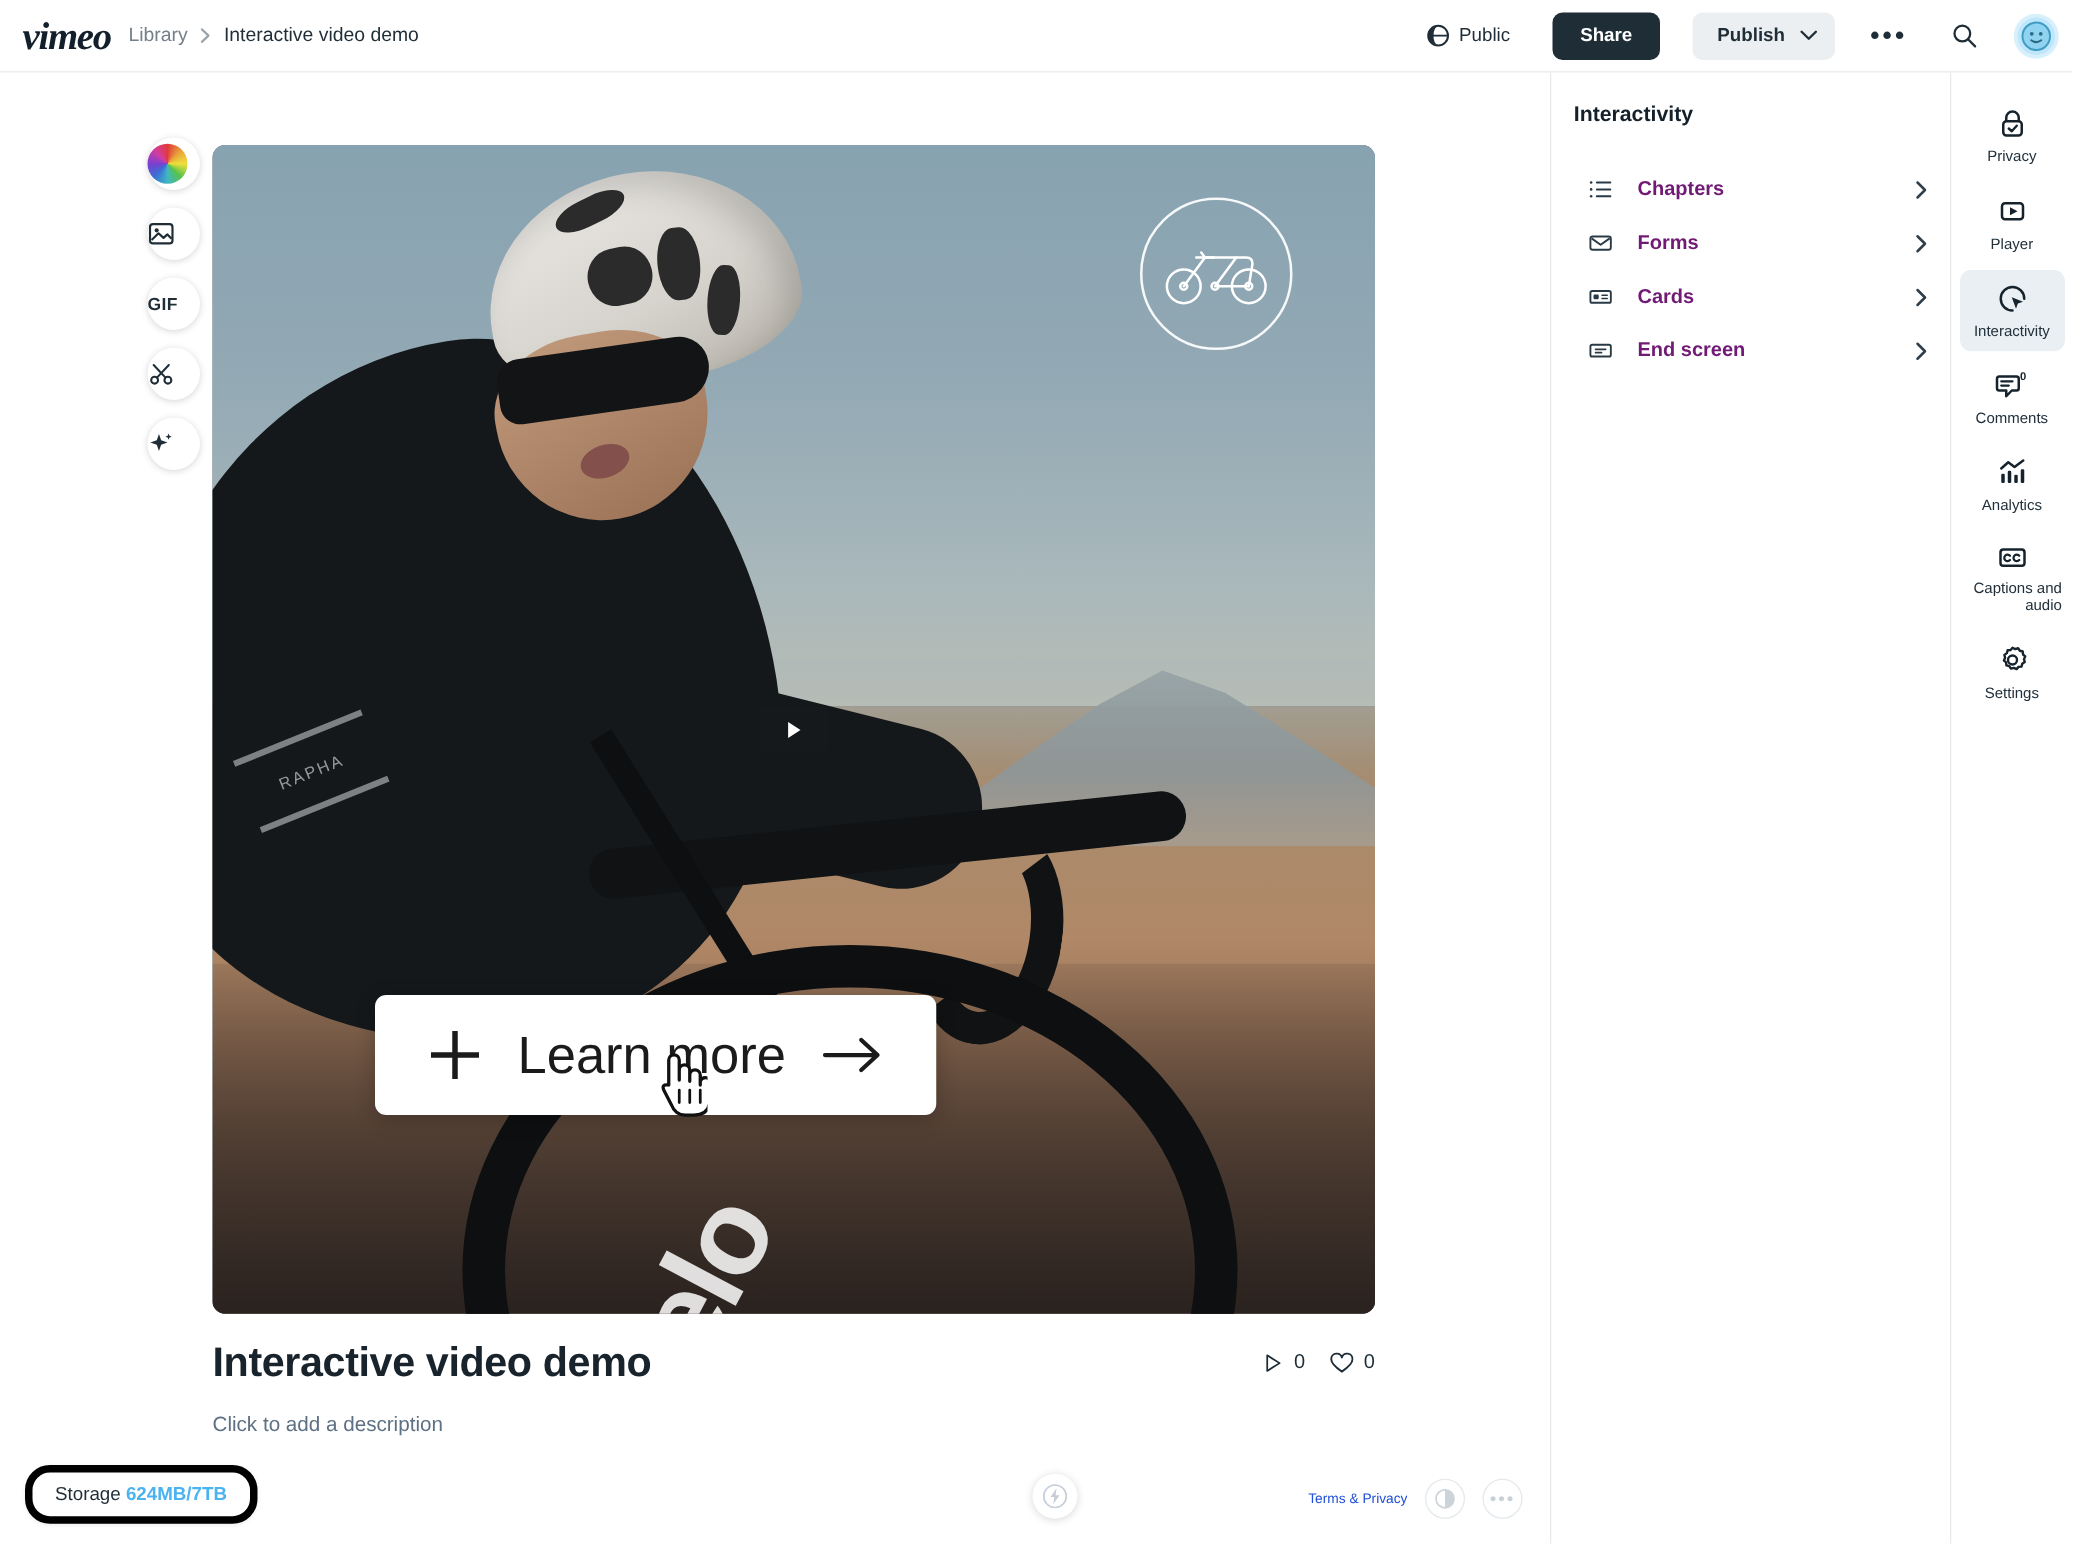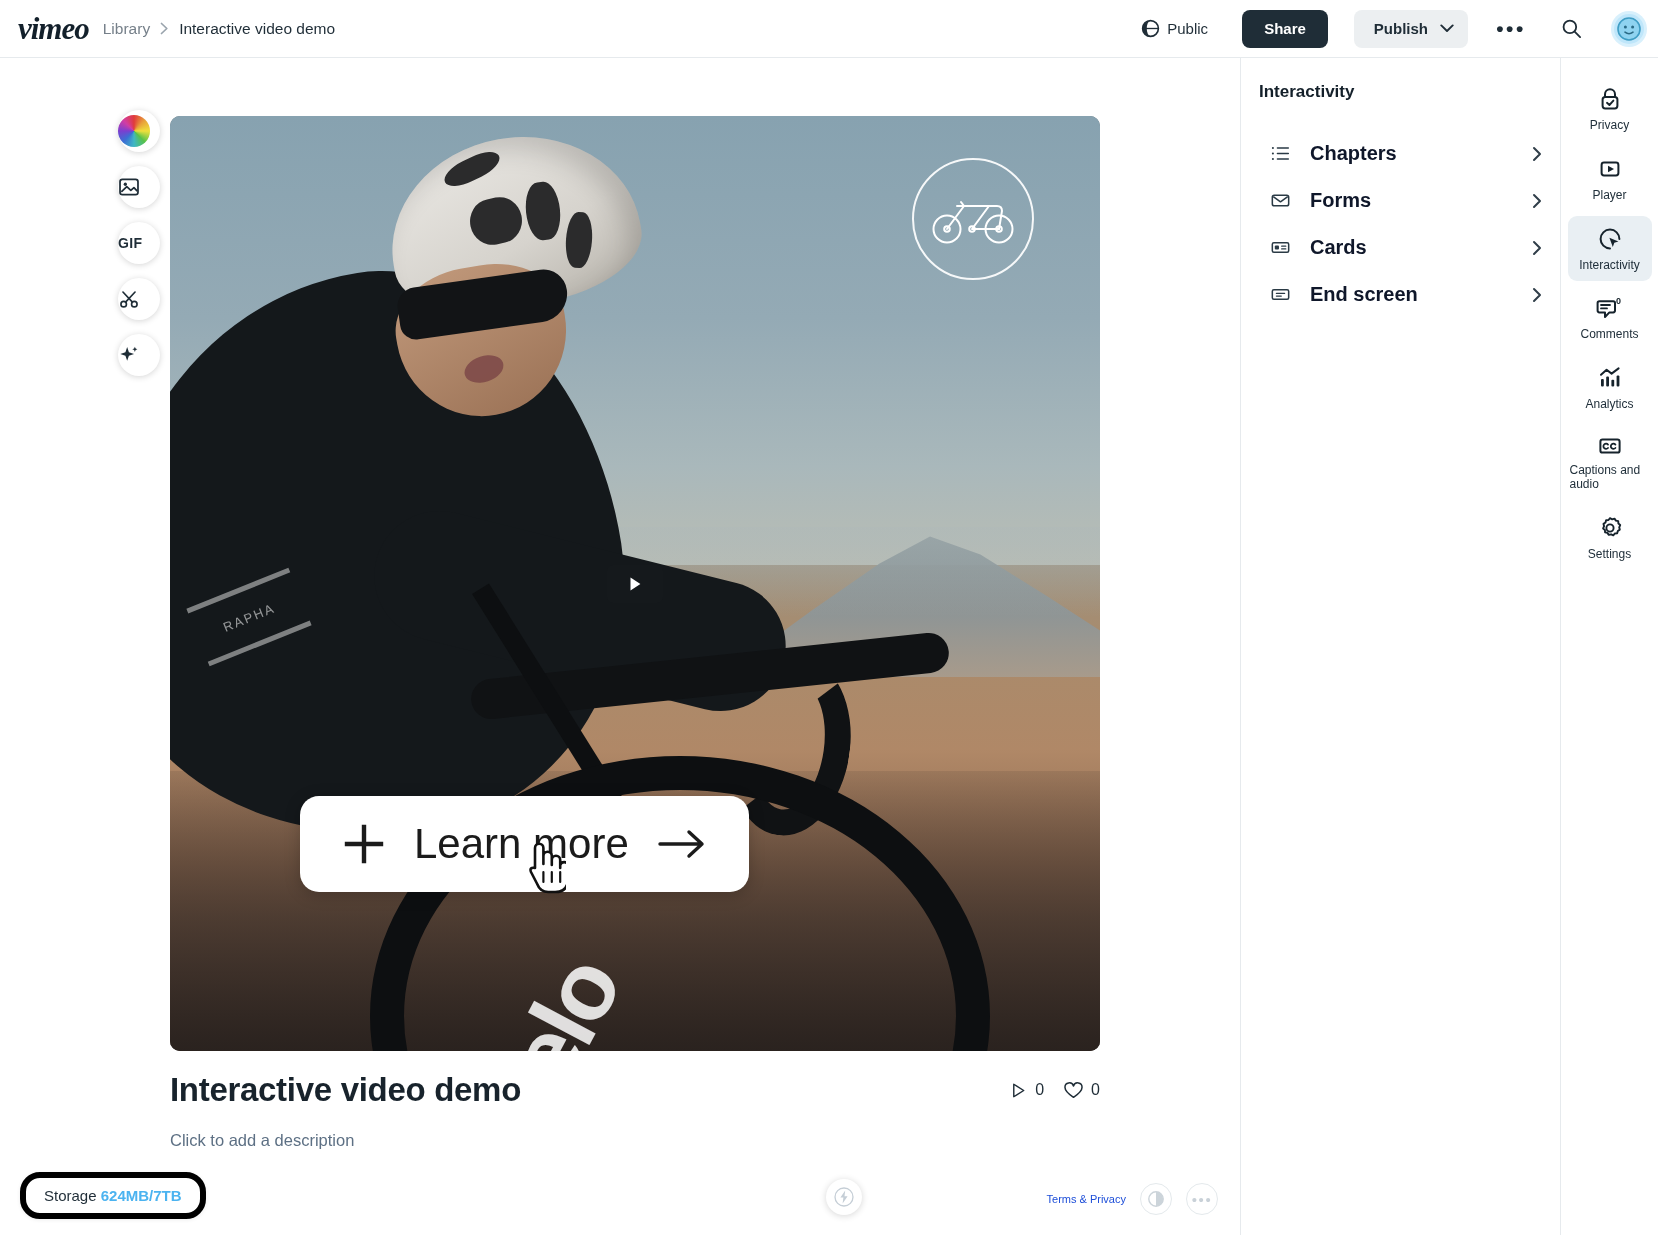--- a/index.html
+++ b/index.html
@@ -205,21 +205,21 @@
     border: 2px solid rgba(255,255,255,.92);
     display: flex; align-items: center; justify-content: center;
   }
   .play-chip {
     position: absolute; left: 50%; top: 50%; transform: translate(-50%,-50%);
     width: 56px; height: 38px; border-radius: 6px; background: #15191c;
     display: flex; align-items: center; justify-content: center; cursor: pointer;
   }
   .learn-card {
     position: absolute; left: 130px; top: 680px;
-    background: #fff; border-radius: 19px;
+    background: #fff; border-radius: 9px;
     padding: 24px 42px; display: flex; align-items: center; gap: 28px;
     box-shadow: 0 3px 16px rgba(0,0,0,.22); cursor: pointer;
   }
   .learn-label { font-size: 42px; color: #1b1b1b; font-weight: 400; }
   .cursor-hand { position: absolute; left: 352px; top: 722px; pointer-events: none; }
 
   
   .video-meta { position: absolute; left: 170px; top: 1013px; width: 930px; }
   .meta-row { display: flex; align-items: center; }
   .video-title { font-size: 33px; font-weight: 700; color: #18232c; letter-spacing: -.3px; }
@@ -232,40 +232,40 @@
     width: 320px; flex: 0 0 320px;
     border-left: 1px solid #e6eaed;
     padding: 24px 0 0 0; background: #fff;
   }
   .panel-title { font-size: 17px; font-weight: 700; padding: 0 22px 0 18px; color: #14202a; }
   .panel-list { margin-top: 28px; }
   .panel-row {
     display: flex; align-items: center; gap: 20px;
     padding: 12px 18px 12px 30px; cursor: pointer; position: relative;
   }
-  .panel-row .label { font-size: 20px; font-weight: 700; color: #0f172a; }
+  .panel-row .label { font-size: 16px; font-weight: 700; color: #701a75; }
   .panel-row .chev { margin-left: auto; color: #303e49; }
   .badge-ent {
     margin-left: auto;
     background: linear-gradient(90deg,#12c26a 0%, #12a6c4 60%, #1499d6 100%);
     color: #fff; font-size: 10px; font-weight: 700; letter-spacing: .4px;
     padding: 4px 7px; border-radius: 3px;
   }
   .ext-icon { margin-left: 14px; color: #14202a; display: flex; }
 
   
   .rail {
     width: 98px; flex: 0 0 98px;
     border-left: 1px solid #e6eaed; background: #fff;
     padding-top: 18px; display: flex; flex-direction: column; align-items: center; gap: 4px;
   }
   .rail-item {
     width: 84px; padding: 10px 2px 9px; border-radius: 9px;
     display: flex; flex-direction: column; align-items: center; gap: 7px;
-    cursor: pointer; text-align: left;
+    cursor: pointer; text-align: right;
   }
   .rail-item.active { background: #e9eff3; }
   .rail-item .rlabel { font-size: 12px; color: #21303b; line-height: 1.15; }
 
   
   .footer {
     position: absolute; left: 0; right: 0; bottom: 0; height: 66px;
     pointer-events: none; z-index: 30;
   }
   .storage-pill {

